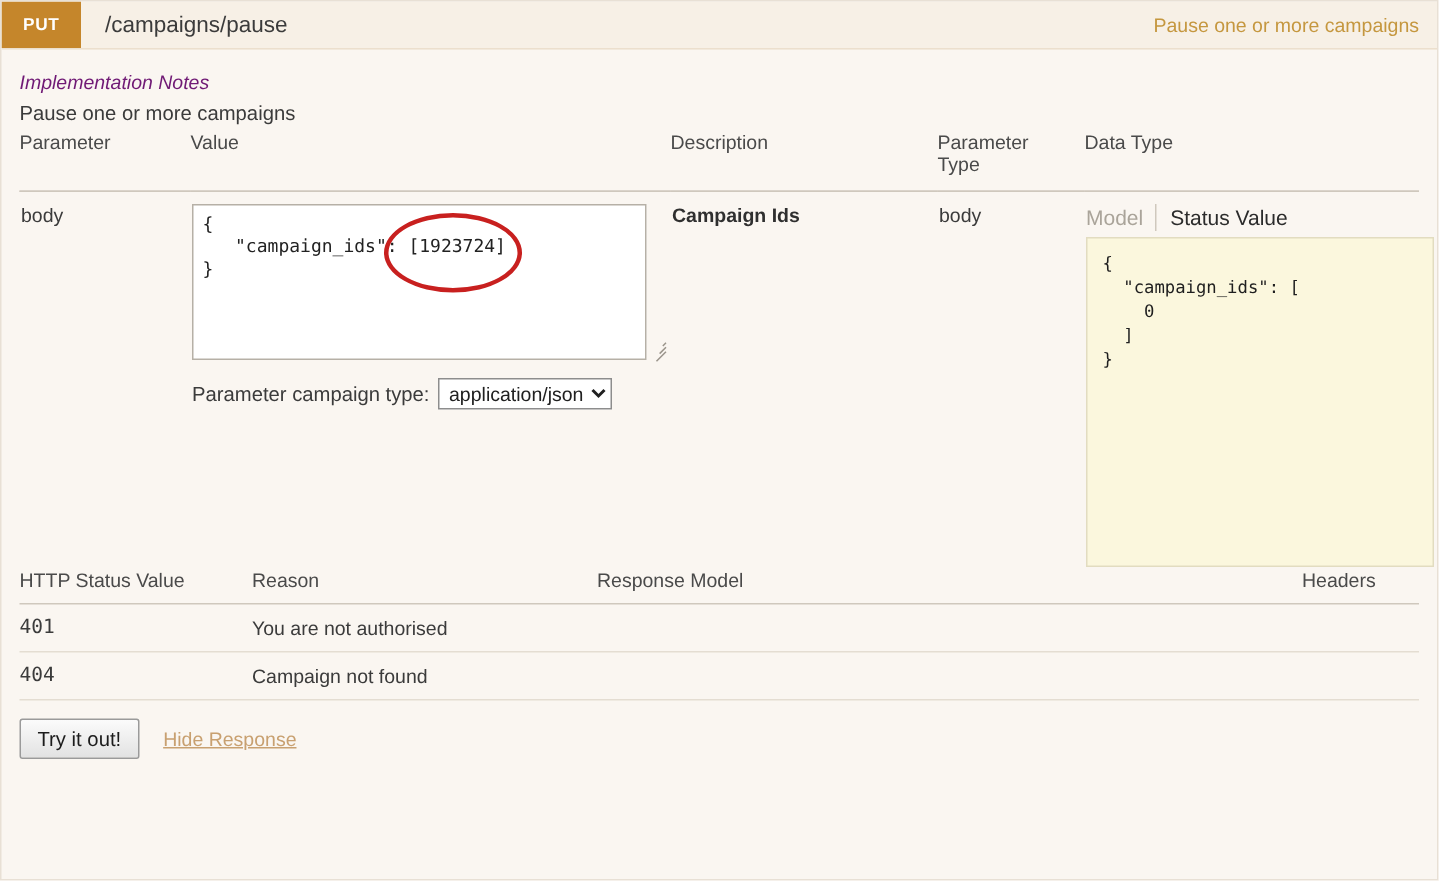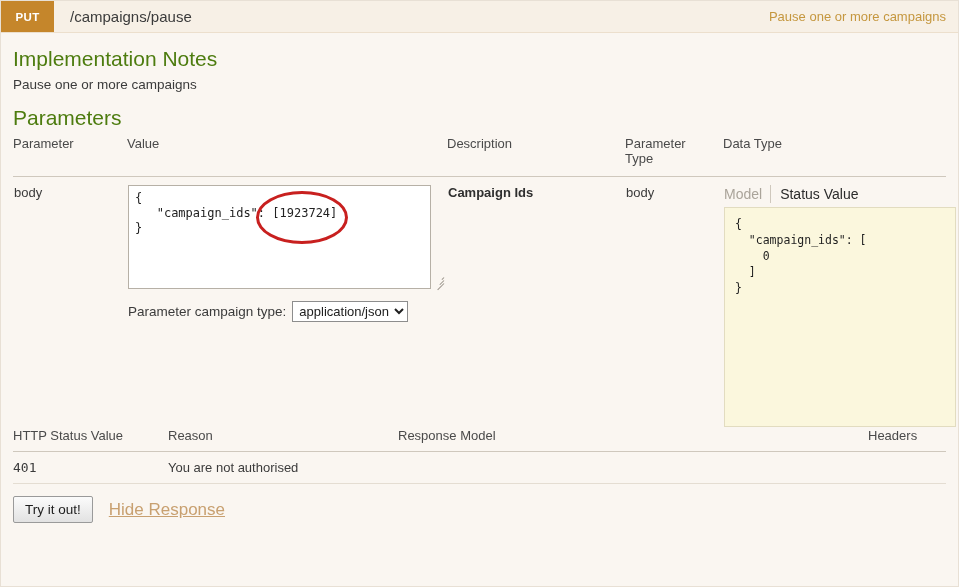--- a/index.html
+++ b/index.html
@@ -61,24 +61,25 @@
     padding-right: 12px;
     font-size: 13px;
     color: #c5973f;
   }
 
   
   .content {
     padding: 0 12px;
   }
   h4.section-title {
-    color: #4d7c0f;
-    font-size: 21px;
+    color: #701a75;
+    font-size: 13px;
     font-weight: normal;
     margin: 14px 0 6px 0;
+    font-style: italic;
   }
   .notes-text {
     font-size: 13.5px;
     color: #3b3b3b;
     margin: 0 0 4px 0;
   }
 
   
   table.params {
     width: 100%;
@@ -247,21 +248,21 @@
     font-size: 13.5px;
     color: #1c1c1c;
     background: linear-gradient(#fbfbfb, #e2e2e2);
     border: 1px solid #9a9a9a;
     border-radius: 2px;
     padding: 5px 11px;
     cursor: pointer;
   }
   a.hide-response {
     margin-left: 16px;
-    font-size: 17px;
+    font-size: 13px;
     color: #c8a070;
     text-decoration: underline;
     cursor: pointer;
   }
 </style>
 </head>
 <body>
 
 <div id="page">
 
@@ -269,21 +270,20 @@
     <div class="http-method">PUT</div>
     <div class="op-path">/campaigns/pause</div>
     <div class="op-summary">Pause one or more campaigns</div>
   </div>
 
   <div class="content">
 
     <h4 class="section-title">Implementation Notes</h4>
     <p class="notes-text">Pause one or more campaigns</p>
 
-    <h4 class="section-title">Parameters</h4>
 
     <table class="params">
       <colgroup>
         <col class="col-param">
           <col class="col-value">
           <col class="col-desc">
           <col class="col-ptype">
           <col class="col-dtype">
       </colgroup>
       <thead>
@@ -356,20 +356,26 @@
           <th class="headers-head">Headers</th>
         </tr>
       </thead>
       <tbody>
         <tr>
           <td class="status-code">401</td>
           <td>You are not authorised</td>
           <td></td>
           <td></td>
         </tr>
+        <tr>
+          <td class="status-code">404</td>
+          <td>Campaign not found</td>
+          <td></td>
+          <td></td>
+        </tr>
       </tbody>
     </table>
 
     <div class="actions">
       <button class="submit" type="button">Try it out!</button>
       <a class="hide-response">Hide Response</a>
     </div>
 
   </div>
 </div>

